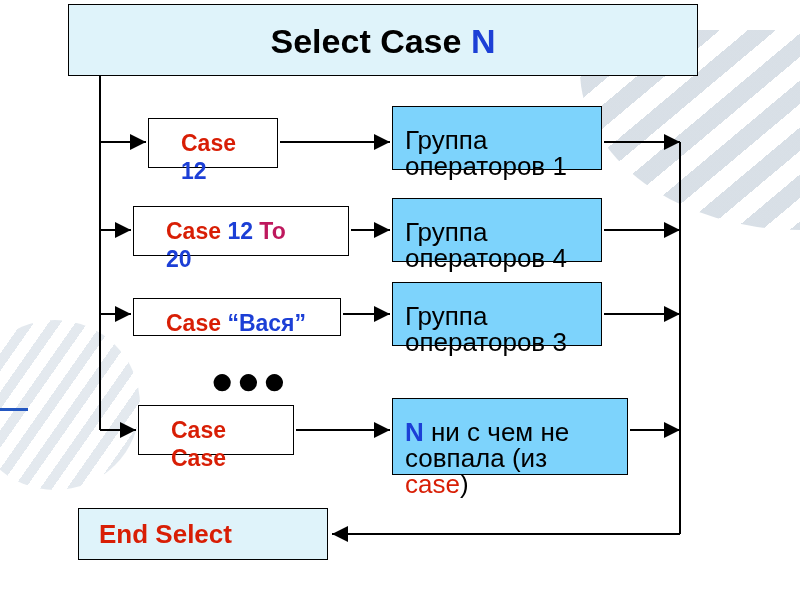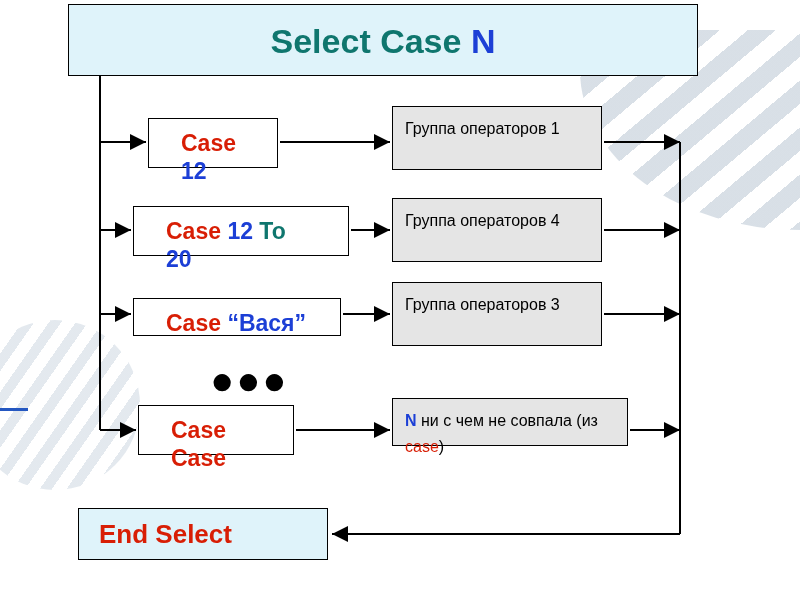--- a/index.html
+++ b/index.html
@@ -10,29 +10,29 @@
     background:repeating-linear-gradient(140deg,rgba(200,210,220,.7)0 18px,transparent 18px 36px);
     border-radius:0 0 0 220px/0 0 0 160px;filter:blur(.3px)}
   .bg::after{content:"";position:absolute;left:-30px;bottom:110px;width:170px;height:170px;
     background:repeating-linear-gradient(125deg,rgba(205,215,225,.55)0 10px,transparent 10px 22px);
     border-radius:50%;filter:blur(.4px)}
   .dash{position:absolute;left:0;top:408px;width:28px;height:3px;background:#2457c1}
 
   .box{position:absolute;border:1.5px solid #000;box-sizing:border-box}
   .header{left:68px;top:4px;width:630px;height:72px;background:#dff3fa;text-align:center;
     font-weight:bold;font-size:34px;line-height:72px}
-  .header .red{color:#0f766e}
+  .header .red{color:#000000}
   .header .blue{color:#1c3fd6}
 
   .casebox{background:#fff;font-weight:bold;font-size:23px;line-height:28px;padding:10px 32px}
   .casebox .kw{color:#d81e05}
-  .casebox .kw2{color:#0f766e}
+  .casebox .kw2{color:#be185d}
   .casebox .val{color:#1c3fd6}
 
-  .opbox{background:#e5e5e5;font-size:16px;line-height:26px;padding:9px 12px;color:#000}
+  .opbox{background:#7dd3fc;font-size:26px;line-height:26px;padding:20px 12px;color:#000}
   .opbox .blue{color:#1c3fd6;font-weight:bold}
   .opbox .red{color:#d81e05}
 
   .ellipsis{position:absolute;left:210px;top:358px;font-weight:bold;font-size:40px;letter-spacing:2px;color:#000}
 
   .endsel{left:78px;top:508px;width:250px;height:52px;background:#dff3fa;font-weight:bold;font-size:26px;
     padding:10px 20px;color:#d81e05}
 
   svg{position:absolute;inset:0;width:800px;height:600px;pointer-events:none}
   .ln{stroke:#000;stroke-width:2;fill:none}
@@ -72,21 +72,21 @@
 
 <div class="box opbox" style="left:392px;top:106px;width:210px;height:64px">
   <span>Группа операторов 1</span>
 </div>
 <div class="box opbox" style="left:392px;top:198px;width:210px;height:64px">
   <span>Группа операторов 4</span>
 </div>
 <div class="box opbox" style="left:392px;top:282px;width:210px;height:64px">
   <span>Группа операторов 3</span>
 </div>
-<div class="box opbox" style="left:392px;top:398px;width:236px;height:48px">
+<div class="box opbox" style="left:392px;top:398px;width:236px;height:77px">
   <span class="blue">N</span><span>  ни с чем не совпала (из </span><span class="red">case</span><span>)</span>
 </div>
 
 <div class="box endsel">
   <span>End Select</span>
 </div>
 
 <svg>
   <defs>
     <marker id="ah" markerWidth="10" markerHeight="10" refX="8" refY="4" orient="auto">

